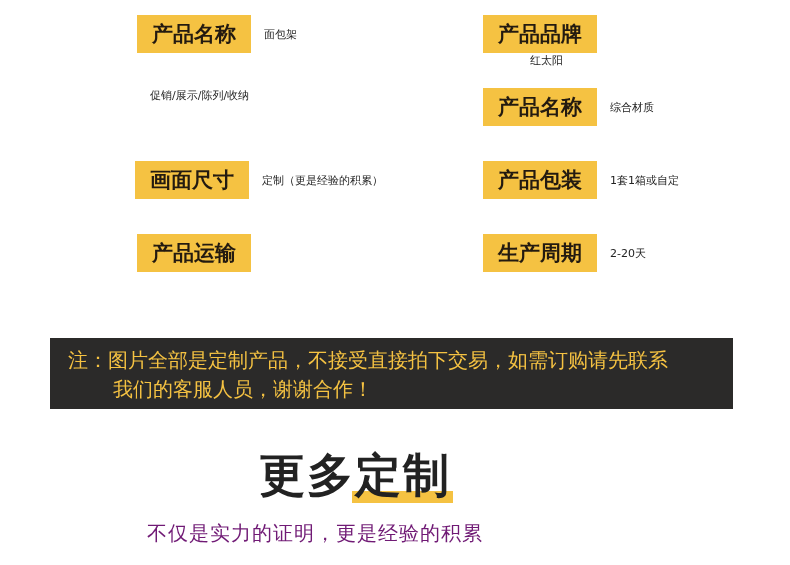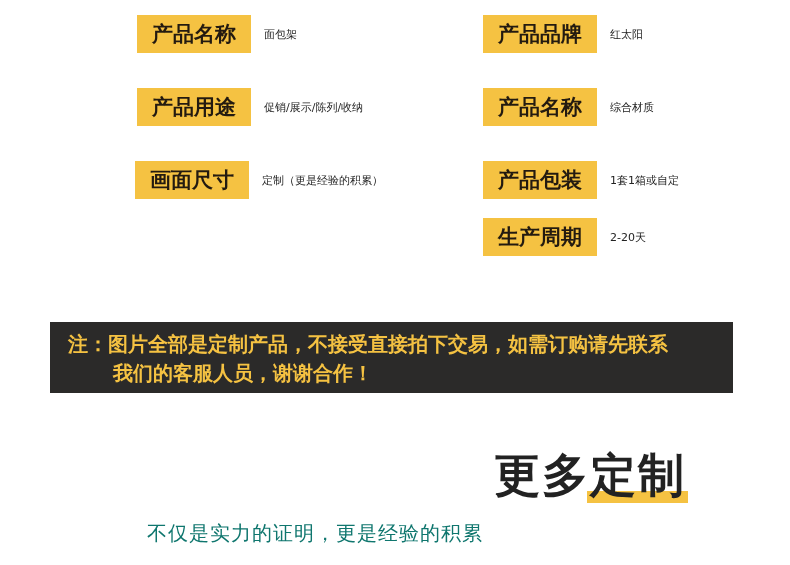--- a/index.html
+++ b/index.html
@@ -12,78 +12,78 @@
     .spec-label {
       background: #f5c242; color: #231a10;
       height: 38px; width: 114px;
       display: flex; align-items: center; justify-content: center;
       font-size: 21px; font-weight: bold; letter-spacing: 0px;
     }
     .spec-value {
       margin-left: 13px; font-size: 11px; color: #222; white-space: nowrap;
     }
     .notice {
-      position: absolute; left: 50px; top: 322px; width: 683px; height: 71px;
+      position: absolute; left: 50px; top: 338px; width: 683px; height: 71px;
       background: #2b2a29;
-      color: #f5c242; font-size: 20px; font-weight: bold;
+      color: #f5c242; font-size: 20px; font-weight: normal;
       padding: 8px 0 0 18px; line-height: 29px;
     }
     .notice .line2 { padding-left: 45px; }
     .title-wrap {
-      position: absolute; left: 0; top: 445px; width: 686px; text-align: right;
+      position: absolute; left: 12px; top: 445px; width: 686px; text-align: center;
     }
     .title {
       display: inline-block; position: relative;
       font-size: 46px; font-weight: bold; color: #222; letter-spacing: 2px;
     }
     .title .highlight {
       position: relative; display: inline-block;
     }
     .title .highlight::before {
       content: ""; position: absolute; left: -3px; right: -2px; bottom: 4px; height: 12px;
       background: #f5c242; z-index: -1;
     }
     .subtitle {
       position: absolute; left: 0; top: 520px; width: 630px; text-align: center;
-      font-size: 20px; color: #0f766e; letter-spacing: 1px;
+      font-size: 20px; color: #701a75; letter-spacing: 1px;
     }
   </style>
 </head>
 <body>
 
 <div class="spec-row" style="left:89px; top:15px;">
   <div class="spec-label">产品名称</div>
   <div class="spec-value">面包架</div>
 </div>
-<div class="spec-row" style="left:435px; top:15px;">
+<div class="spec-row" style="left:435px; top:15px;flex-direction:column;">
   <div class="spec-label">产品品牌</div>
   <div class="spec-value">红太阳</div>
 </div>
 
 <div class="spec-row" style="left:89px; top:88px;">
-  <div class="spec-label">产品用途</div>
   <div class="spec-value">促销/展示/陈列/收纳</div>
 </div>
 <div class="spec-row" style="left:435px; top:88px;">
   <div class="spec-label">产品名称</div>
   <div class="spec-value">综合材质</div>
 </div>
 
 <div class="spec-row" style="left:87px; top:161px;">
   <div class="spec-label">画面尺寸</div>
   <div class="spec-value">定制（更是经验的积累）</div>
 </div>
 <div class="spec-row" style="left:435px; top:161px;align-items:center;">
   <div class="spec-label">产品包装</div>
   <div class="spec-value">1套1箱或自定</div>
 </div>
 
 <div class="spec-row" style="left:89px; top:234px;">
+  <div class="spec-label">产品运输</div>
 </div>
-<div class="spec-row" style="left:435px; top:218px;">
+<div class="spec-row" style="left:435px; top:234px;">
   <div class="spec-label">生产周期</div>
   <div class="spec-value">2-20天</div>
 </div>
 
 <div class="notice">
   <div>注：图片全部是定制产品，不接受直接拍下交易，如需订购请先联系</div>
   <div class="line2">我们的客服人员，谢谢合作！</div>
 </div>
 
 <div class="title-wrap">

